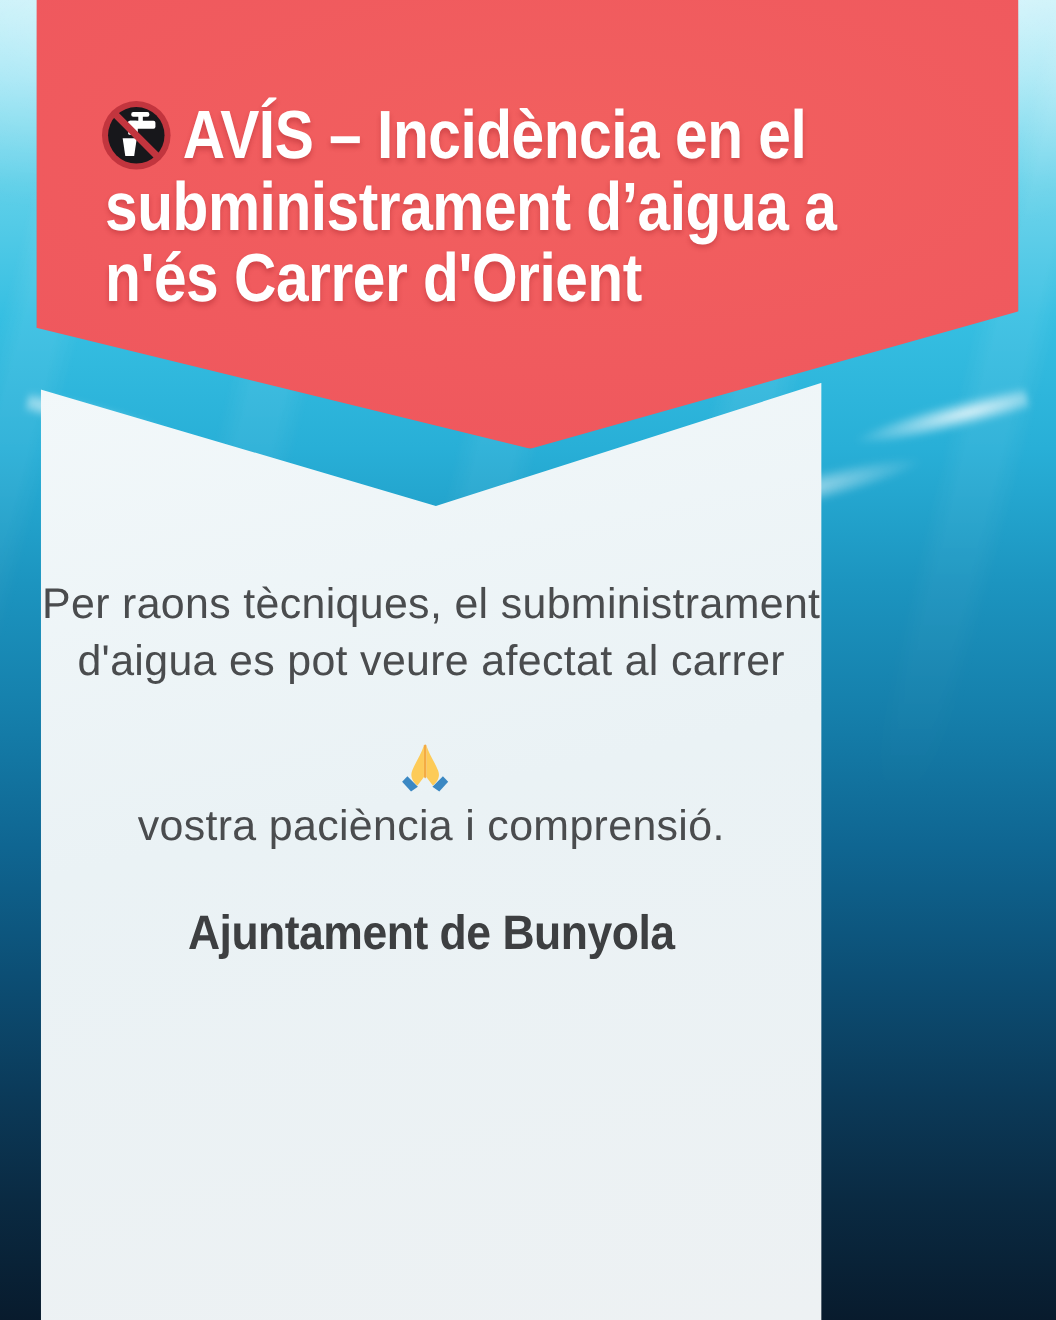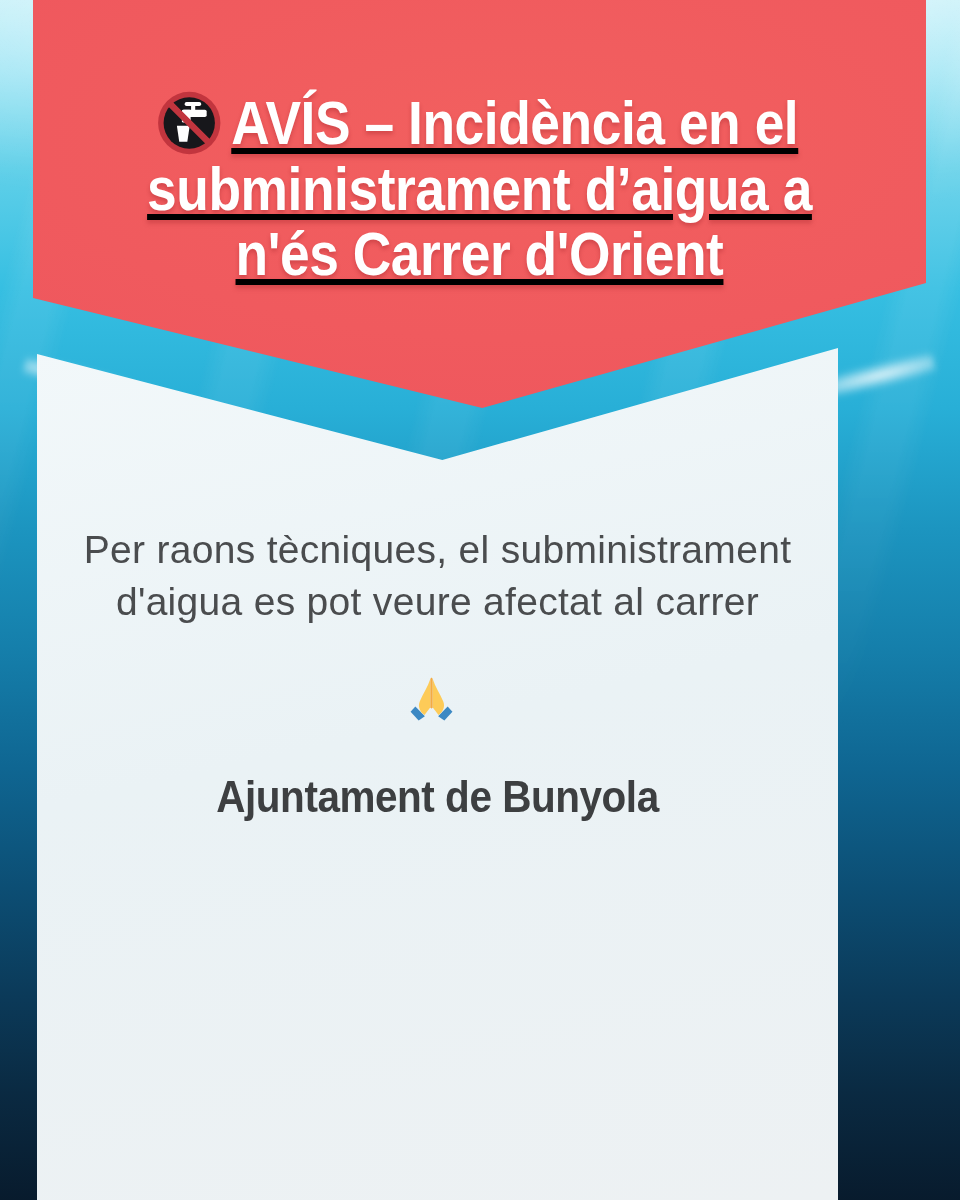--- a/index.html
+++ b/index.html
@@ -43,37 +43,36 @@
       radial-gradient(150px 18px at 88% 30%, rgba(255,255,255,.85), transparent 70%),
       radial-gradient(170px 20px at 52% 55%, rgba(255,255,255,.60), transparent 70%),
       radial-gradient(130px 15px at 20% 75%, rgba(255,255,255,.65), transparent 70%);
   }
   
   .banner{
     position:absolute;left:33px;top:0;width:893px;height:408px;
     background:radial-gradient(90% 80% at 55% 35%, #f2605f 0%, #f05a5e 60%, #ee565d 100%);
     clip-path:polygon(0 0, 100% 0, 100% 283px, 50.3% 408px, 0 298px);
     filter:drop-shadow(0 12px 14px rgba(3,42,70,.38));
-    text-align:center;
-    text-decoration:underline;
+    text-align:left;
   }
   .banner-title{margin:0;padding-top:90px;}
   .hline{
     display:block;white-space:nowrap;
     font-size:62px;line-height:65px;font-weight:700;letter-spacing:-.5px;
     color:#ffffff;transform:scaleX(.86);
     text-shadow:0 3px 5px rgba(140,20,28,.30);
   }
   .npw-icon{
     display:inline-block;width:66px;height:66px;margin-right:16px;
     vertical-align:-12px;transform:scaleX(1.163);
   }
   
   .panel{
-    position:absolute;left:37px;top:348px;width:801px;height:852px;
+    position:absolute;left:37px;top:348px;width:710px;height:852px;
     background:linear-gradient(168deg,#f2f8fa 0%,#eaf2f5 45%,#edf1f3 100%);
     clip-path:polygon(0 6px, 50.6% 112px, 100% 0, 100% 100%, 0 100%);
   }
   .panel-content{
     position:absolute;left:0;right:0;top:176px;
     text-align:center;color:#4a4c4e;
   }
   .body-par{
     margin:0 auto;font-size:39px;line-height:52px;font-weight:300;
     letter-spacing:.3px;color:#4a4c4e;
@@ -133,20 +132,21 @@
       <p class="body-par par-3">
         <span class="par-line">
           <svg class="pray-icon" viewBox="0 0 64 64" aria-hidden="true">
             <path d="M10 43 L23 56 L14.5 62 L3.5 50 Z" fill="#3b88c3"></path>
             <path d="M54 43 L41 56 L49.5 62 L60.5 50 Z" fill="#3b88c3"></path>
             <path d="M30.5 5 C27 16 20 26 16 36 C13 43 16.5 50.5 22.5 54.5 L30.5 44 Z" fill="#fdcb58"></path>
             <path d="M33.5 5 C37 16 44 26 48 36 C51 43 47.5 50.5 41.5 54.5 L33.5 44 Z" fill="#fdcb58"></path>
             <path d="M30.5 5 L32 3.5 L33.5 5 L33.5 44 L32 46 L30.5 44 Z" fill="#f4ab43"></path>
           </svg>
         </span>
+        <span class="par-line">vostra paciència i comprensió.</span>
       </p>
 
       <p class="signature">Ajuntament de Bunyola</p>
 
     </div>
   </main>
 
 </div>
 
 </body></html>

